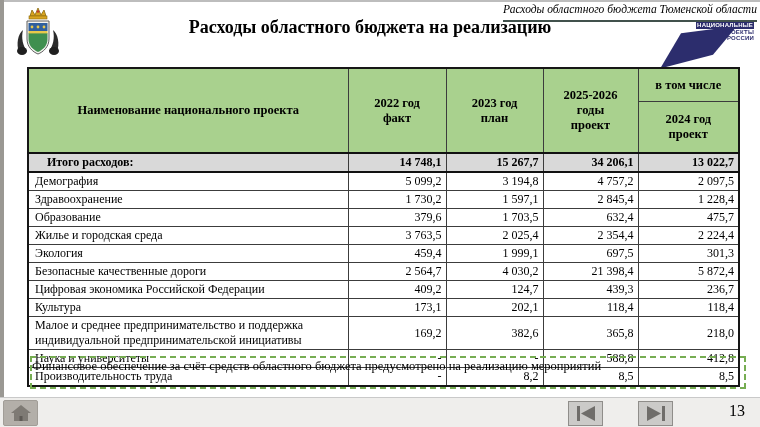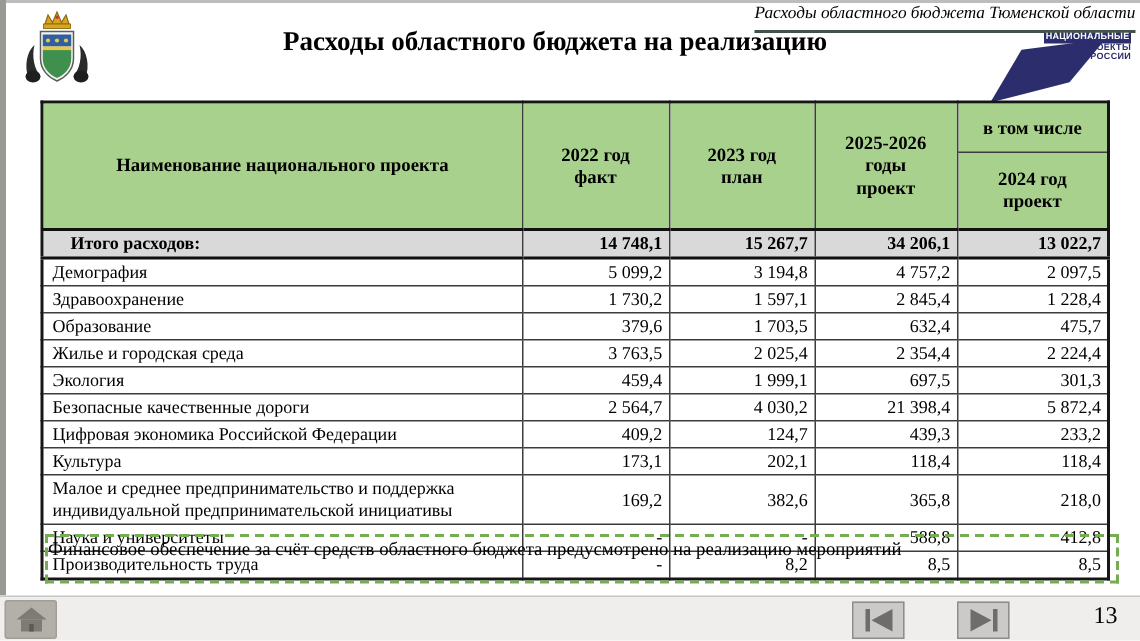--- a/index.html
+++ b/index.html
@@ -213,21 +213,21 @@
     <td class="cell-num">4 030,2</td>
     <td class="cell-num">21 398,4</td>
     <td class="cell-num">5 872,4</td>
   </tr>
 
   <tr>
     <td class="cell-name">Цифровая экономика Российской Федерации</td>
     <td class="cell-num">409,2</td>
     <td class="cell-num">124,7</td>
     <td class="cell-num">439,3</td>
-    <td class="cell-num">233,2</td>
+    <td class="cell-num">236,7</td>
   </tr>
 
   <tr>
     <td class="cell-name">Культура</td>
     <td class="cell-num">173,1</td>
     <td class="cell-num">202,1</td>
     <td class="cell-num">118,4</td>
     <td class="cell-num">118,4</td>
   </tr>
 

